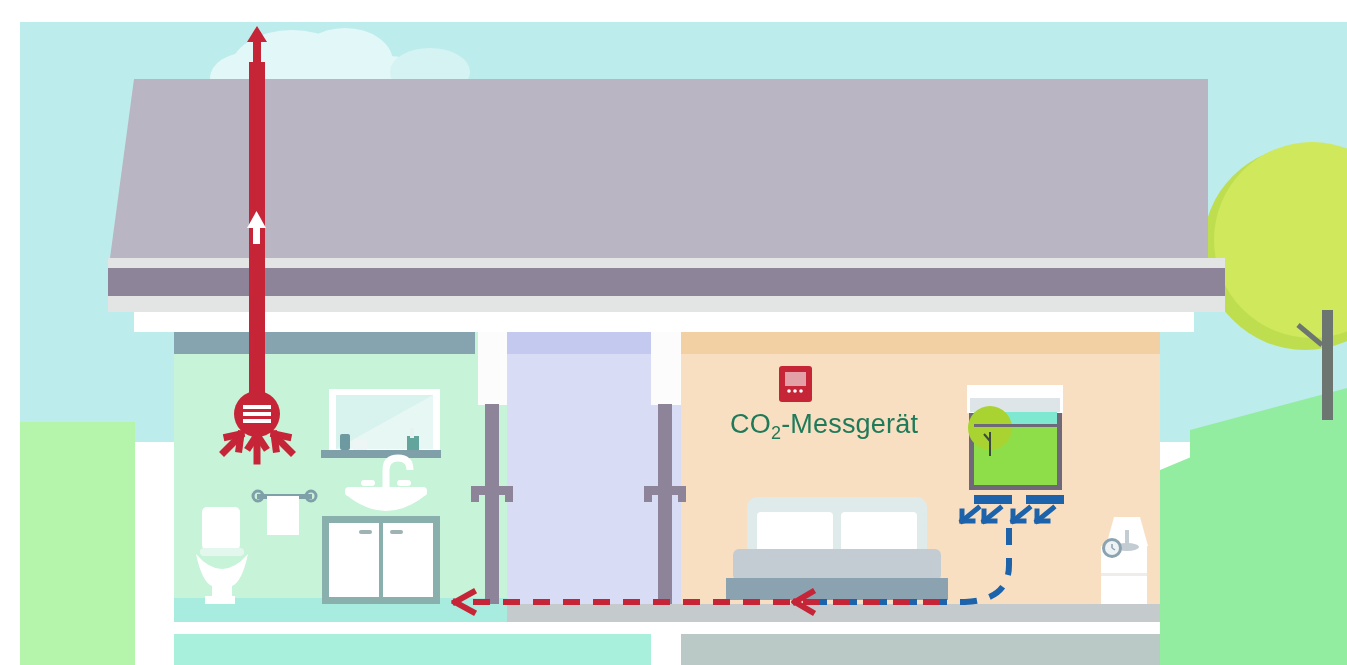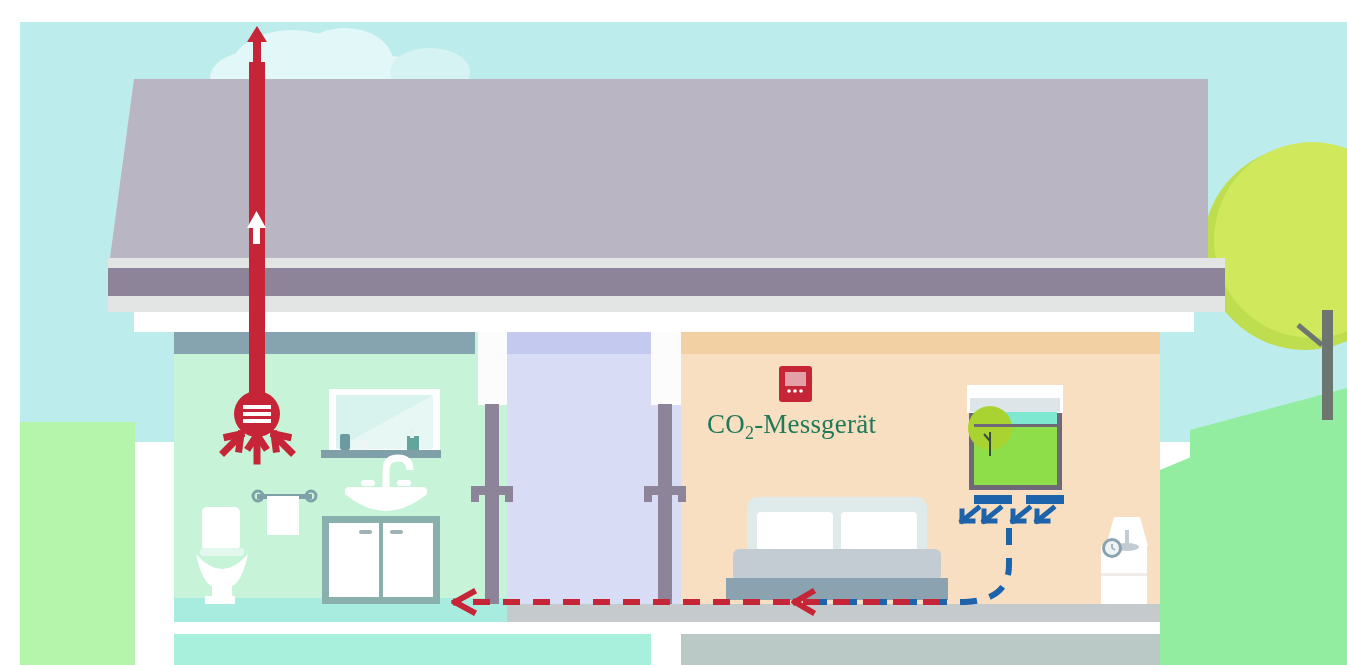--- a/index.html
+++ b/index.html
@@ -2,24 +2,25 @@
 <html><head>
 <meta charset="utf-8">
 <style>
   html,body{margin:0;padding:0;background:#ffffff;}
   body{width:1347px;height:665px;font-family:"Liberation Sans",sans-serif;}
   #stage{position:relative;width:1347px;height:665px;overflow:hidden;background:#ffffff;}
   #stage svg{display:block;}
   .lbl{
     position:absolute;
     color:#1f7a5a;
-    font-family:Liberation Serif, serif;
+    font-family:Liberation Sans, sans-serif;
     font-size:27px;
     letter-spacing:.2px;
     white-space:nowrap;
+    margin-left:23px;
   }
   .lbl sub{font-size:18px;vertical-align:-6px;}
 </style>
 </head>
 <body>
 
 <div id="stage">
 
   <svg width="1347" height="665" viewBox="0 0 1347 665">
 

